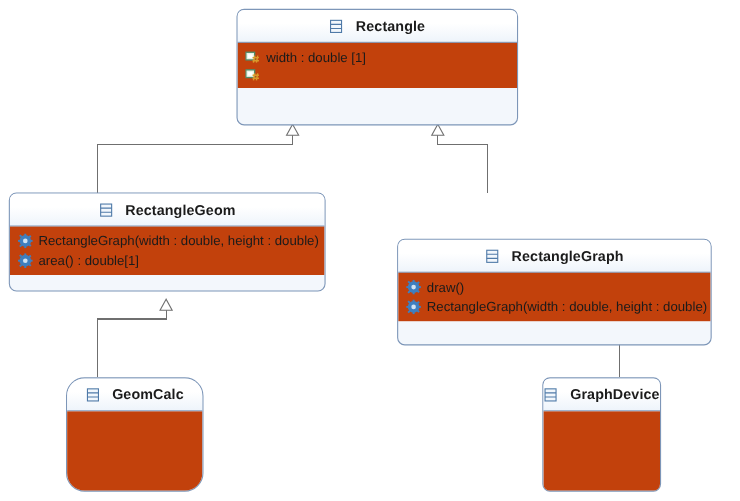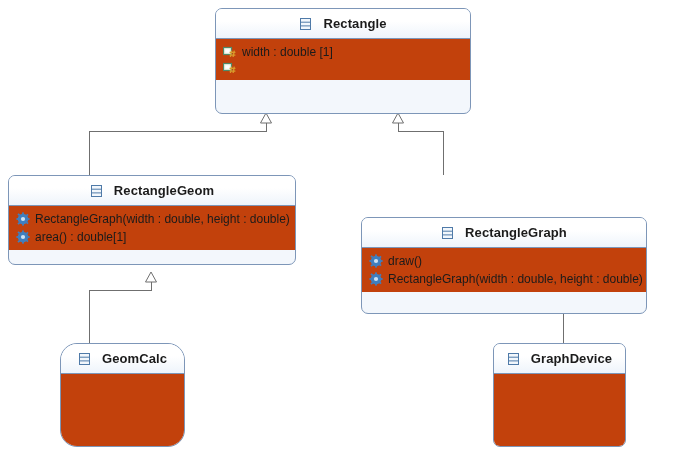--- a/index.html
+++ b/index.html
@@ -266,21 +266,21 @@
           <rect x="1.5" y="1.5" width="10" height="11" fill="#f2f7fc" stroke="#4f7aa8" stroke-width="1"></rect>
           <line x1="1.5" y1="5.2" x2="11.5" y2="5.2" stroke="#4f7aa8" stroke-width="1"></line>
           <line x1="1.5" y1="8.9" x2="11.5" y2="8.9" stroke="#4f7aa8" stroke-width="1"></line>
         </svg>
       </span>
       <span class="uml-title">GeomCalc</span>
     </div>
     <div class="uml-body empty" style="height:73px;"></div>
   </div>
 
-  <div class="uml-class" style="left:493px;top:343px;width:133px;height:104px;">
+  <div class="uml-class" style="left:493px;top:343px;width:108px;height:104px;">
     <div class="uml-header">
       <span class="icon">
         <svg width="13" height="14" viewBox="0 0 13 14">
           <rect x="1.5" y="1.5" width="10" height="11" fill="#f2f7fc" stroke="#4f7aa8" stroke-width="1"></rect>
           <line x1="1.5" y1="5.2" x2="11.5" y2="5.2" stroke="#4f7aa8" stroke-width="1"></line>
           <line x1="1.5" y1="8.9" x2="11.5" y2="8.9" stroke="#4f7aa8" stroke-width="1"></line>
         </svg>
       </span>
       <span class="uml-title">GraphDevice</span>
     </div>

